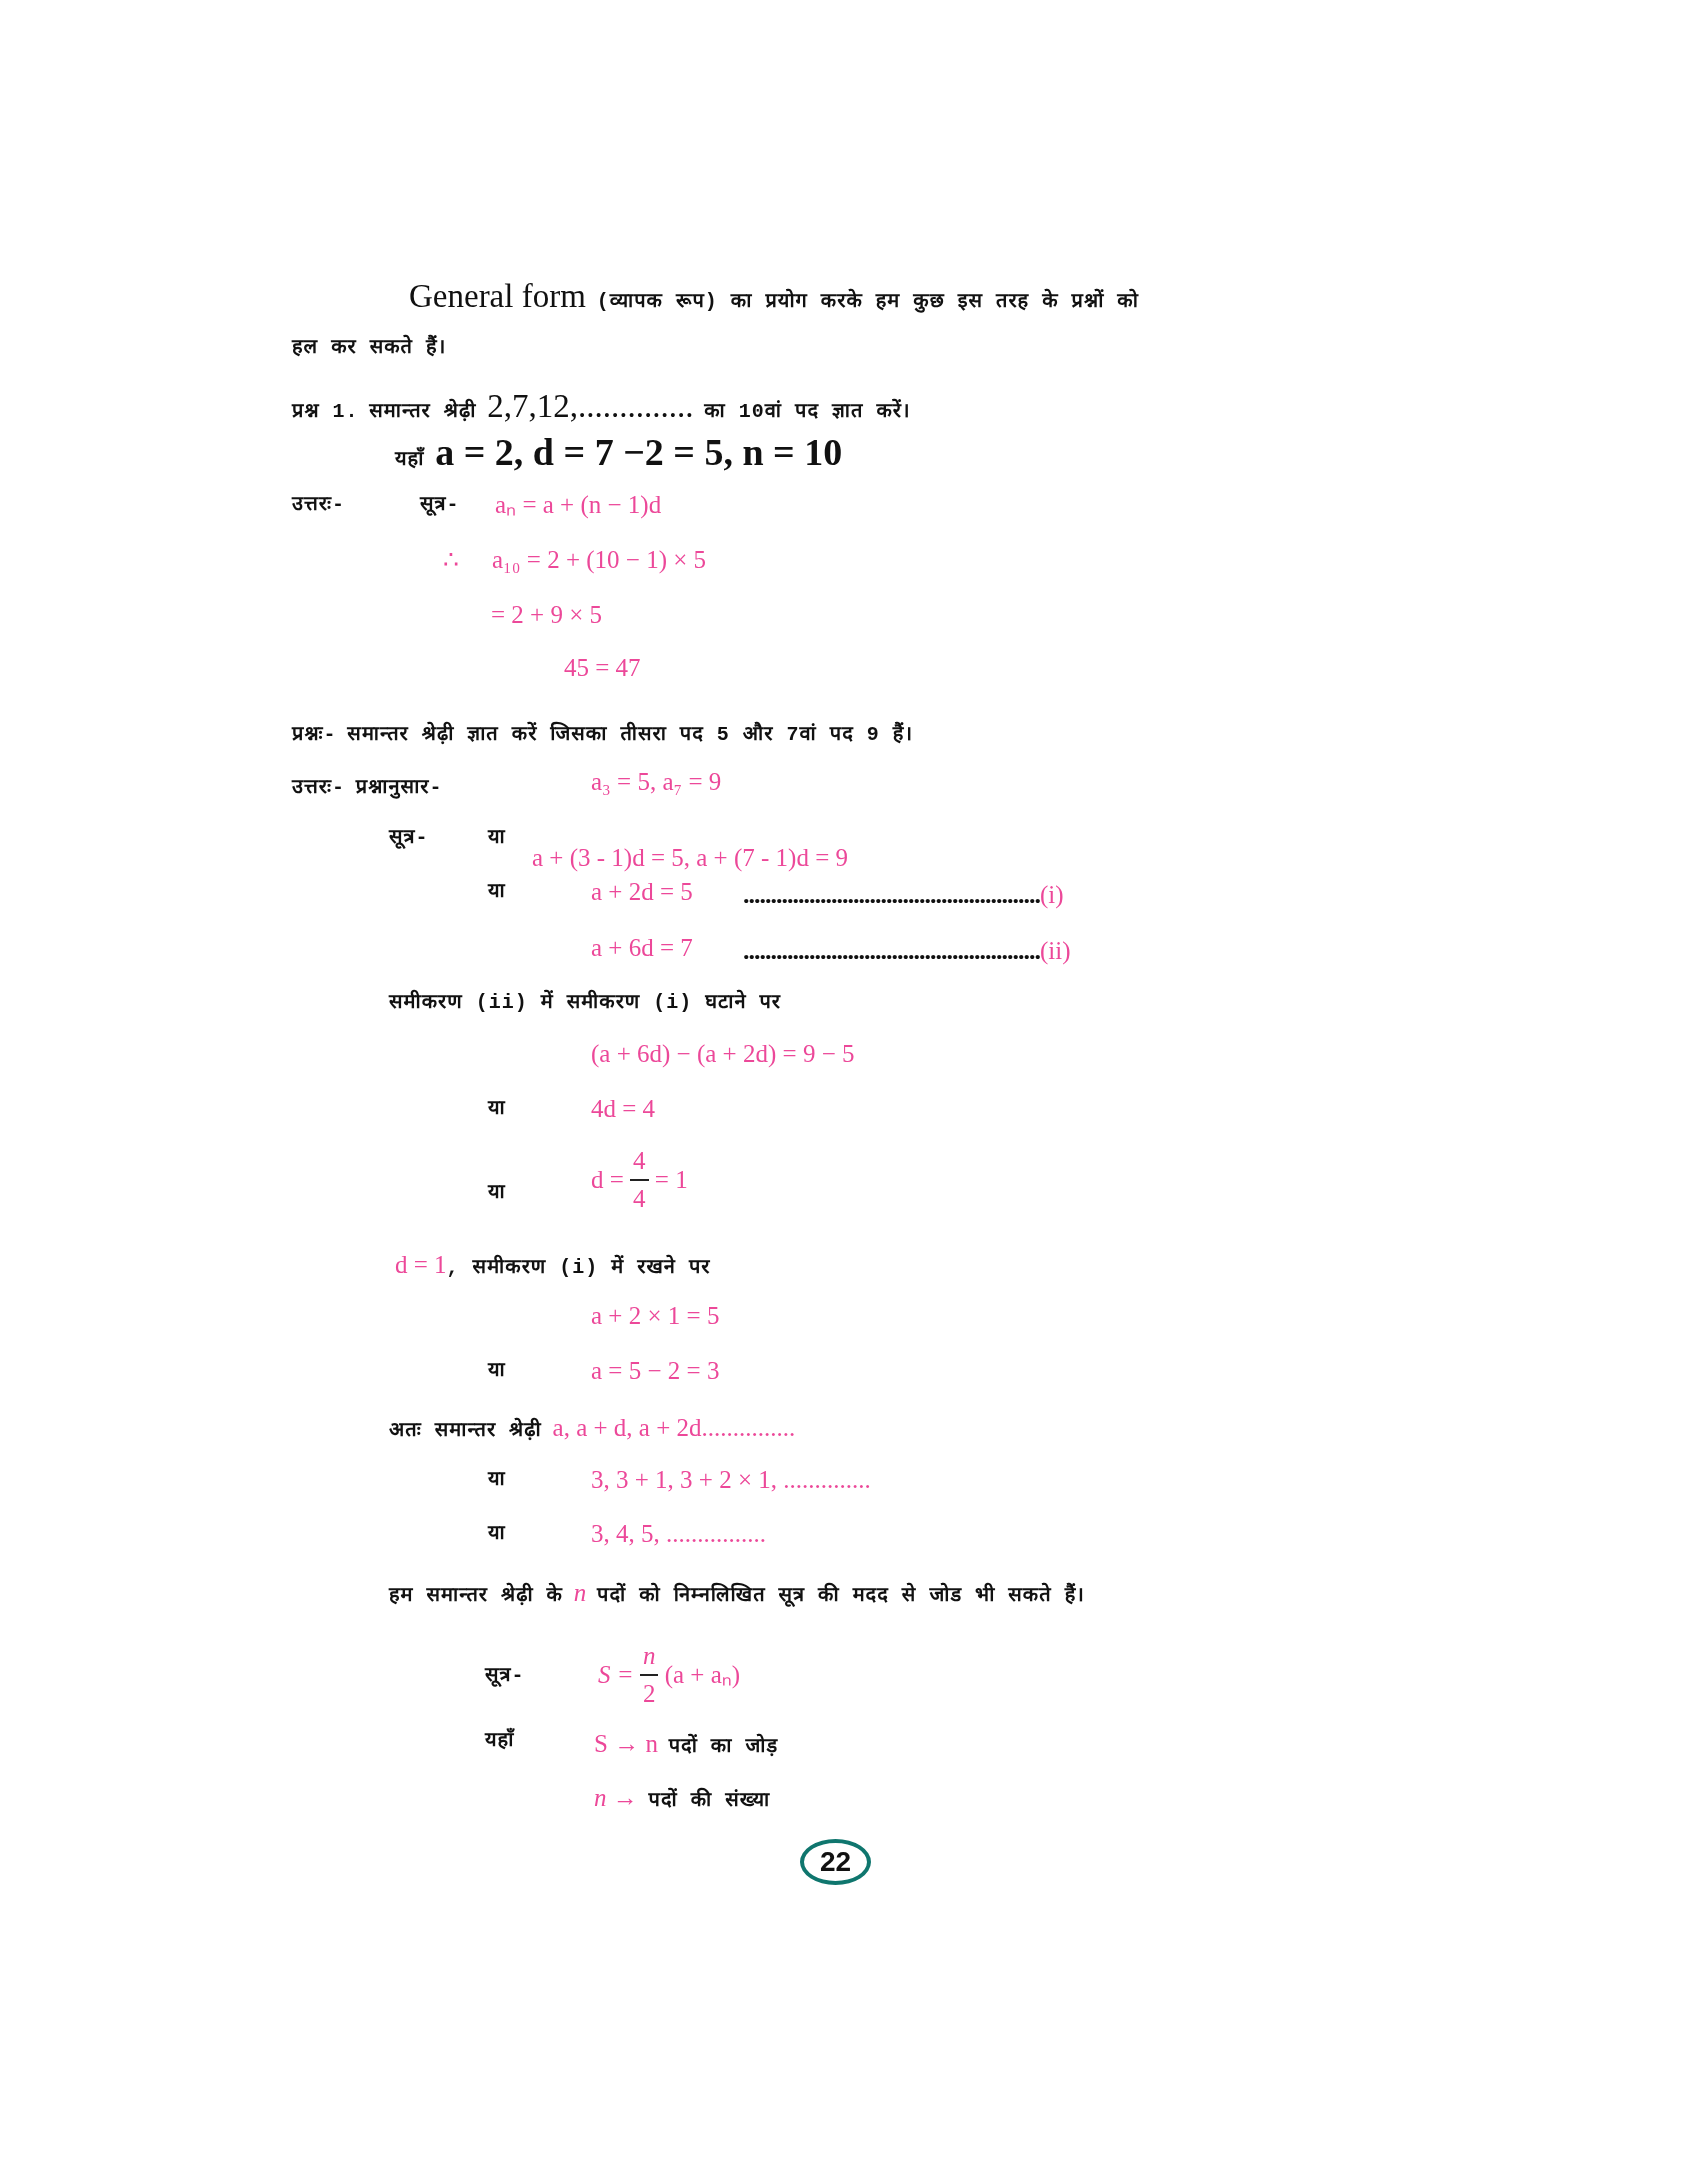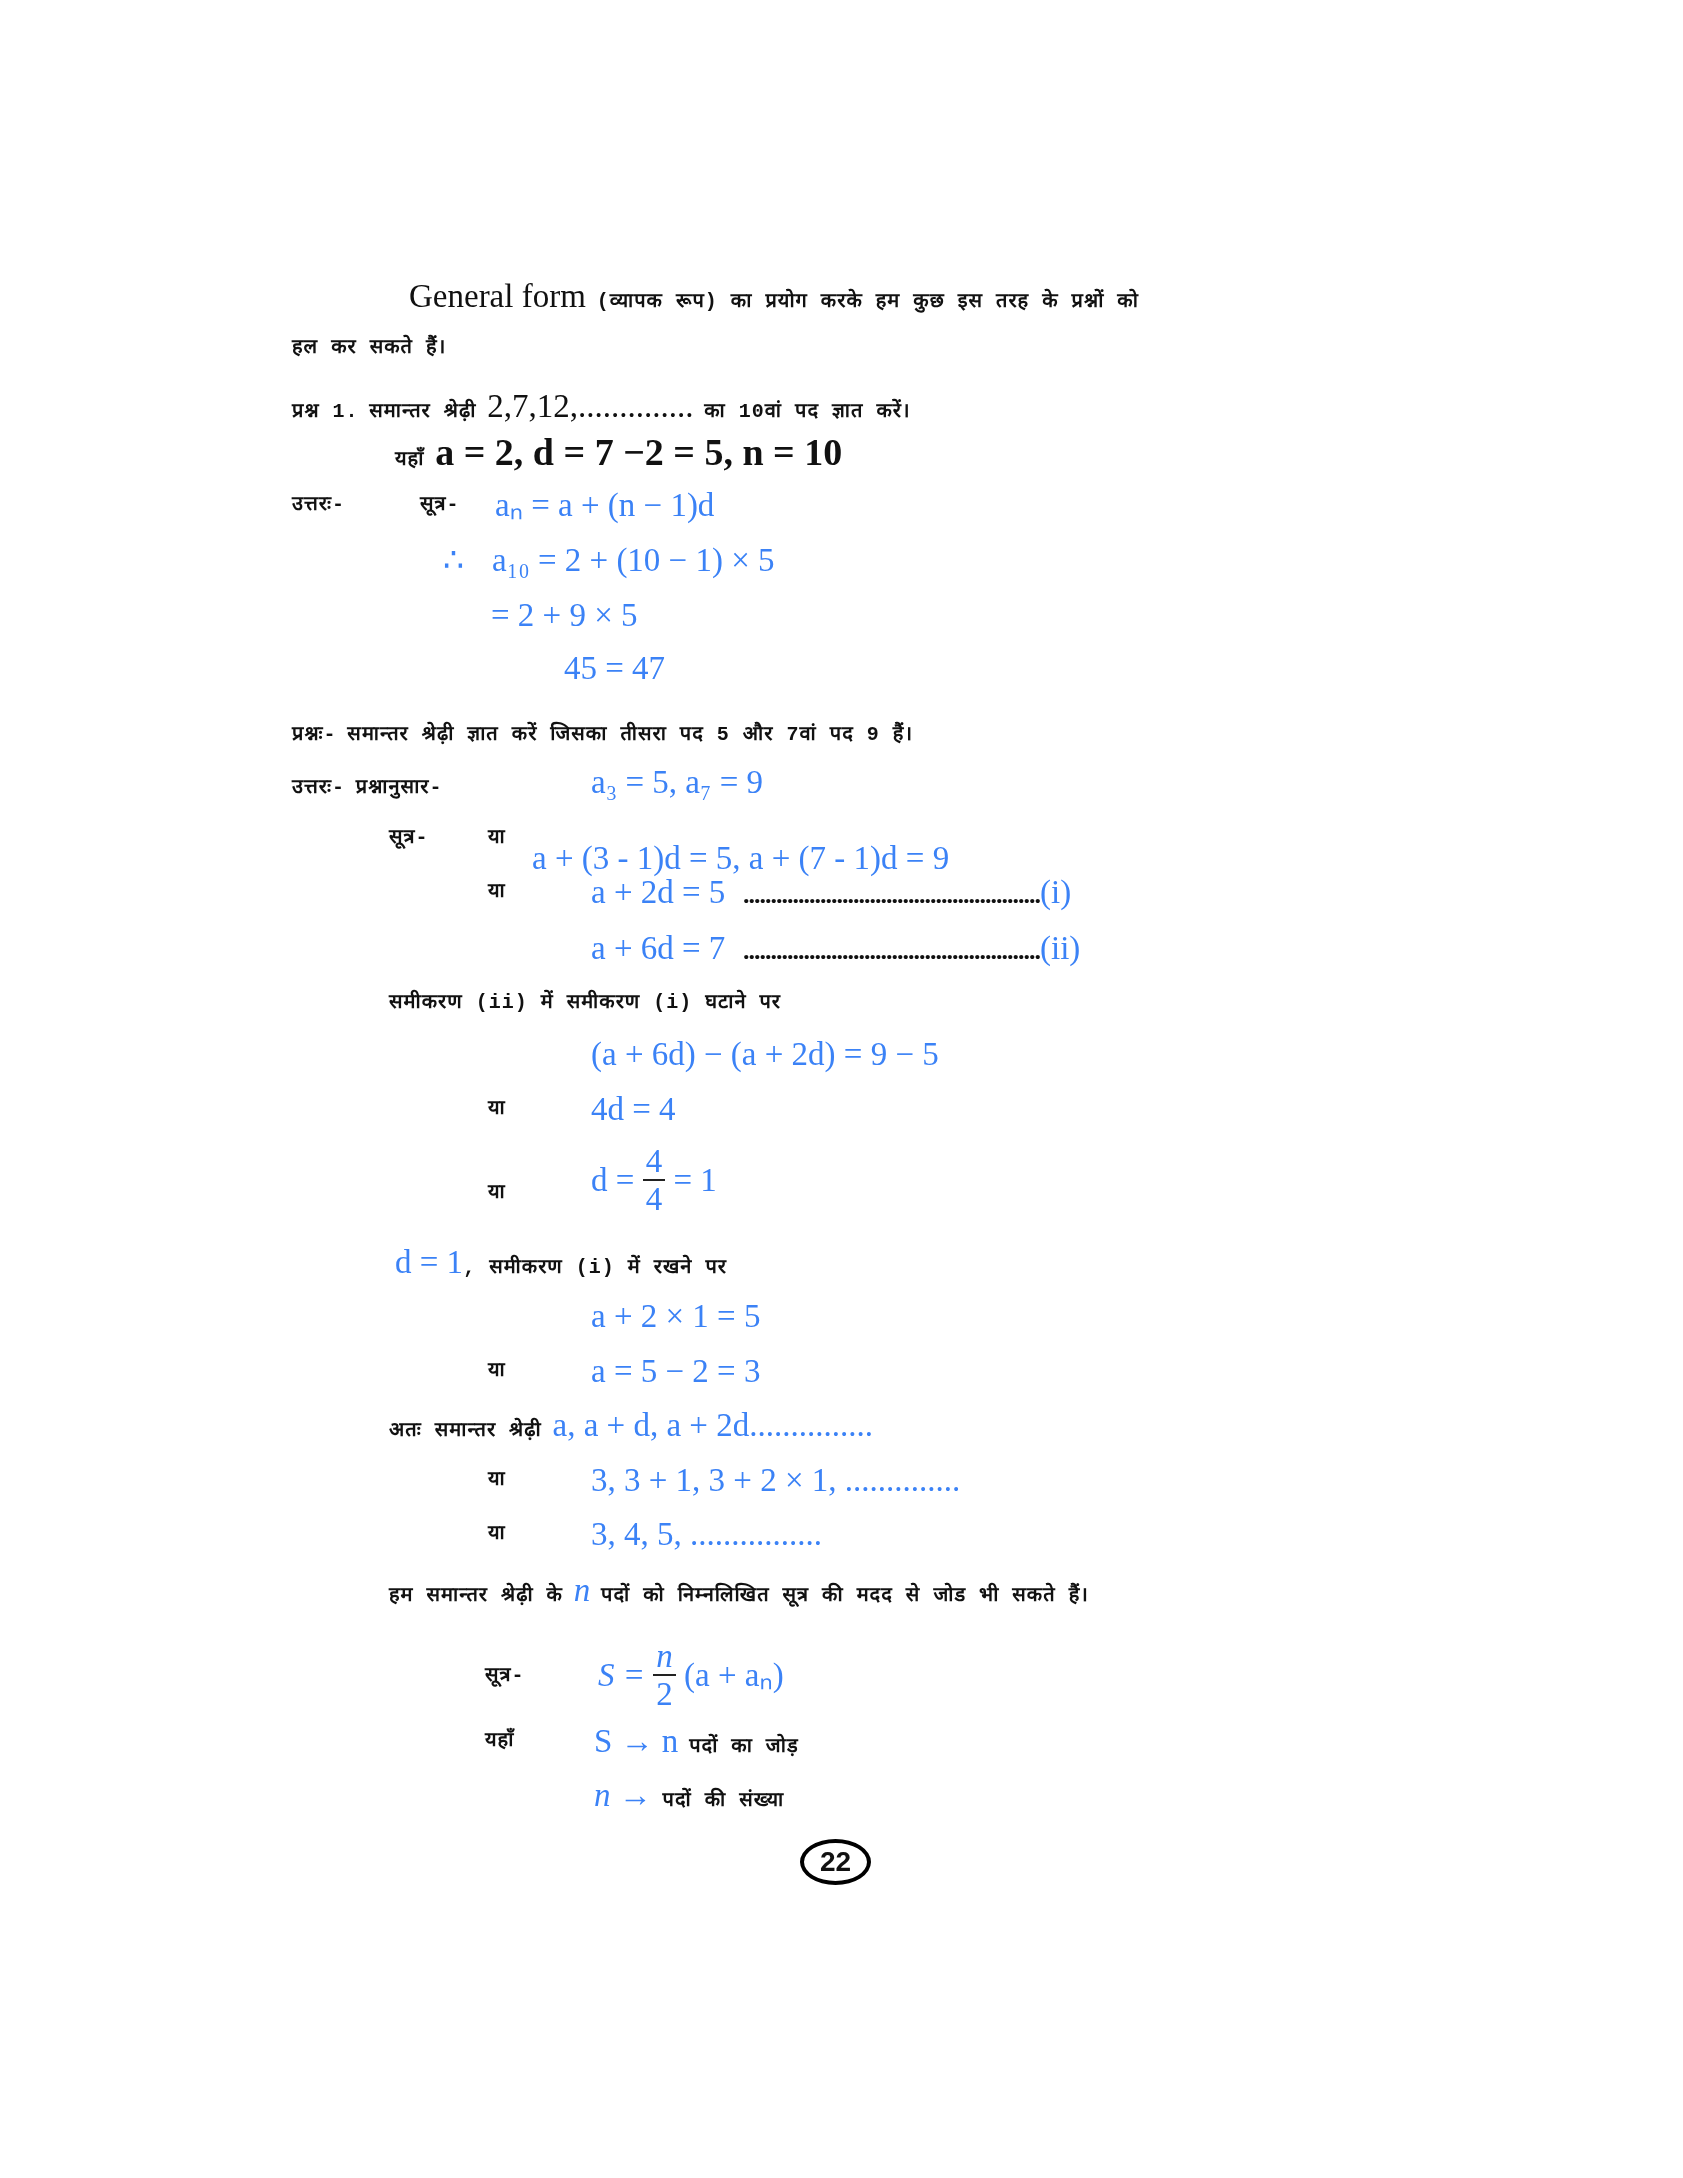--- a/index.html
+++ b/index.html
@@ -1,28 +1,28 @@
 <!DOCTYPE html>
 <html><head>
 <meta charset="utf-8">
 <style>
   html, body { margin:0; padding:0; background:#ffffff; }
   body { width:1683px; height:2178px; position:relative; overflow:hidden;
          font-family:"DejaVu Sans", sans-serif; color:#111; }
   .ln { position:absolute; white-space:nowrap; font-size:31px; line-height:40px; font-weight:bold; }
   .hi { font-family:Liberation Mono, monospace; font-weight:bold; font-size:20px; letter-spacing:1px; }
   .en { font-family:"Liberation Serif", serif; font-weight:normal; font-size:33px; }
-  .math { font-family:"Liberation Serif", serif; font-weight:normal; font-size:33px; color:#3b82f6; }
+  .math { font-family:"Liberation Serif", serif; font-weight:normal; font-size:25px; color:#ec4899; }
   .mathb { font-family:"Liberation Serif", serif; font-weight:bold; font-size:38px; }
   .frac { display:inline-block; vertical-align:middle; text-align:center; line-height:36px; }
   .frac span { display:block; }
   .frac .num { border-bottom:2px solid #222; padding:0 3px; }
   .leader { font-family:"Liberation Serif", serif; font-weight:bold; font-size:26px; letter-spacing:-1px; }
   .pnum { position:absolute; left:800px; top:1839px; width:63px; height:38px;
-          border:4px solid #000000; border-radius:50%; text-align:center; line-height:38px;
+          border:4px solid #0f766e; border-radius:50%; text-align:center; line-height:38px;
           font-family:"Liberation Sans", sans-serif; font-weight:bold; font-size:28px; }
 </style>
 </head>
 <body>
 
 <div class="ln" style="left:409px;top:276px;">
   <span class="en">General form</span>
   <span class="hi">(व्यापक रूप) का प्रयोग करके हम कुछ इस तरह के प्रश्नों को</span>
 </div>
 <div class="ln hi" style="left:292px;top:328px;">हल कर सकते हैं।</div>

